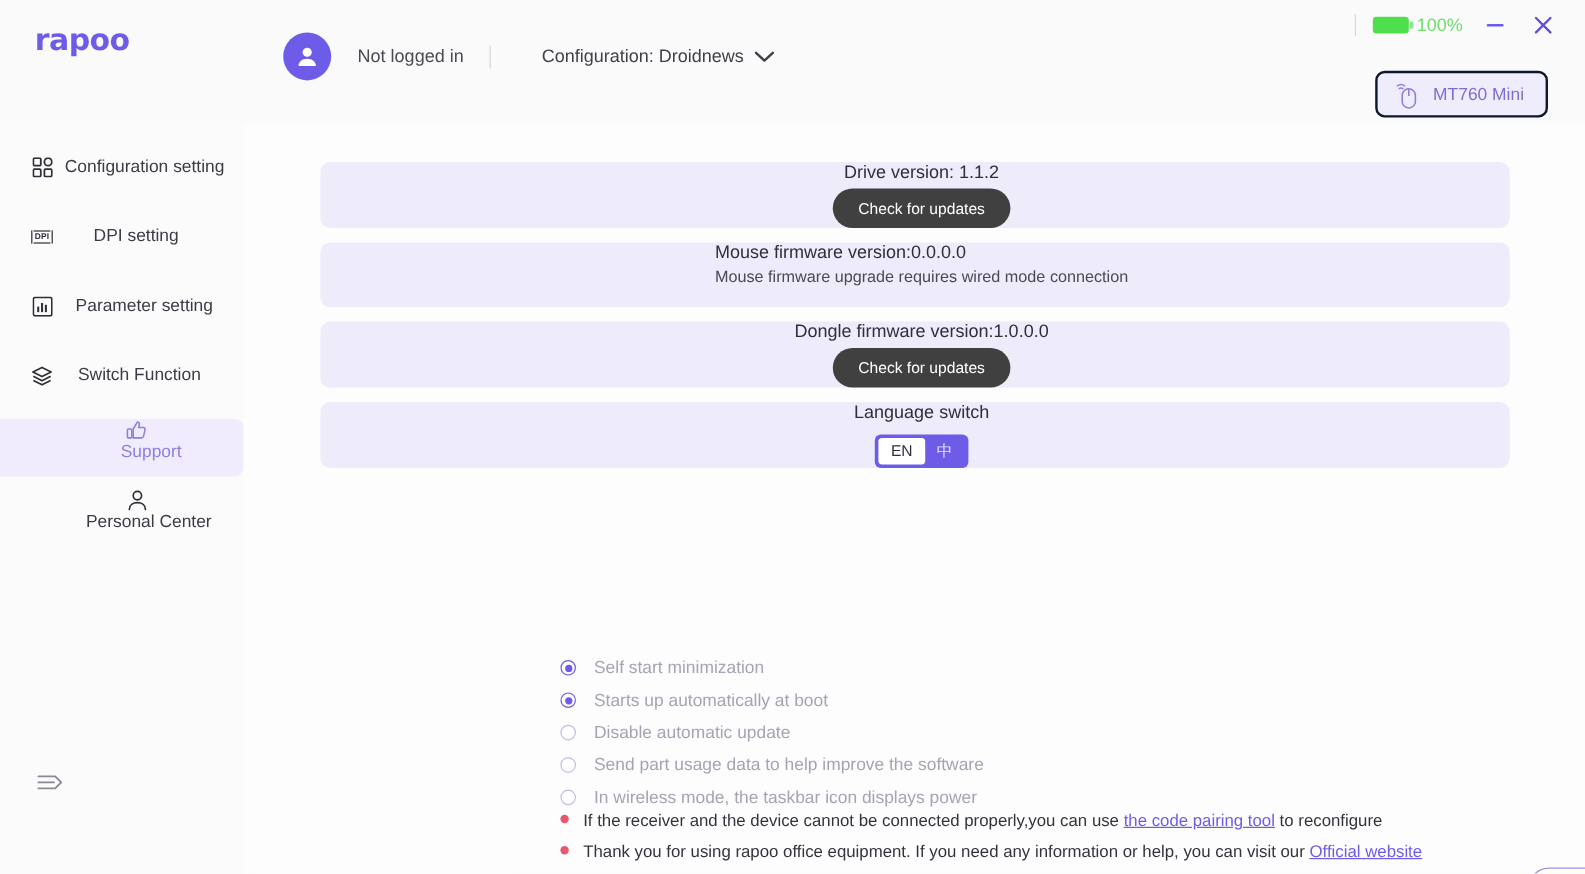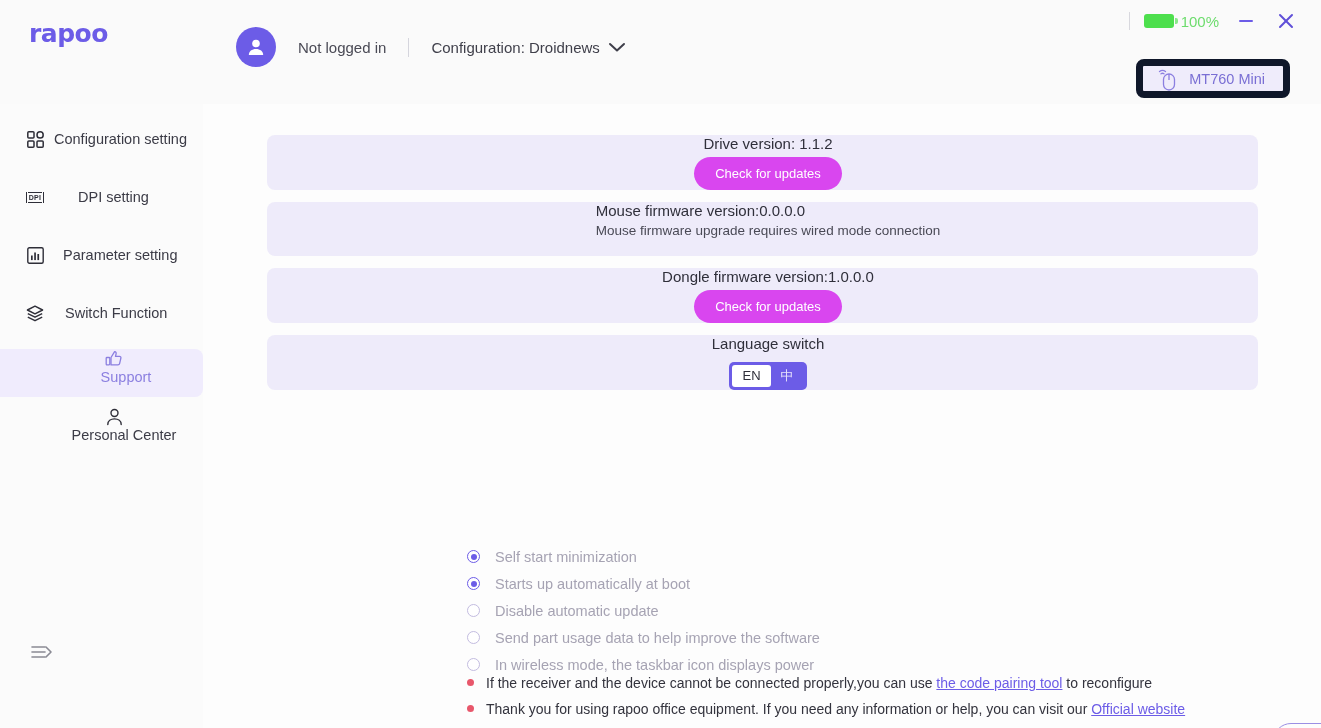--- a/index.html
+++ b/index.html
@@ -70,31 +70,31 @@
   }
   .acct-label {
     margin-left: 22px;
     font-size: 15px; color: #4a4a55;
   }
   .acct-sep {
     margin: 0 22px; width: 1px; height: 19px; background: #d5d5dd;
   }
   .config-sel {
     display: flex; align-items: center; gap: 8px;
-    font-size: 15px; color: #3f3f4a; cursor: pointer;
+    font-size: 15px; color: #3f3f4a; cursor: pointer; margin-left: 20px;
   }
 
   
   .device-chip {
     position: absolute; right: 31px; top: 59px;
     height: 39px;
     display: flex; align-items: center; gap: 9px;
     padding: 0 18px 0 13px;
     background: #efecfb;
-    border: 7px solid #0f172a;
+    border: 2px solid #0f172a;
     border-radius: 8px;
     cursor: pointer;
   }
   .device-chip .name {
     font-size: 14.5px; color: #7a6fd4;
   }
 
   
   .sidebar {
     position: absolute; left: 0; top: 104px;
@@ -153,21 +153,21 @@
     display: flex; align-items: center; justify-content: space-between;
     padding: 0 24px 0 35px;
     margin-bottom: 12px;
     min-height: 54px;
     flex-direction: column;
   }
   .card .ctext { display: flex; flex-direction: column; gap: 4px; }
   .card .ctitle { font-size: 15px; color: #2f2f3a; }
   .card .csub { font-size: 13.5px; color: #4a4a56; }
   .btn-primary {
-    background: #d946ef;
+    background: #404040;
     color: #fff;
     font-size: 13px;
     border: none; border-radius: 18px;
     padding: 9px 21px;
     cursor: pointer;
     font-family: "Liberation Sans", sans-serif;
   }
   .lang-toggle {
     display: flex; align-items: center;
     background: #6c5ce7;

